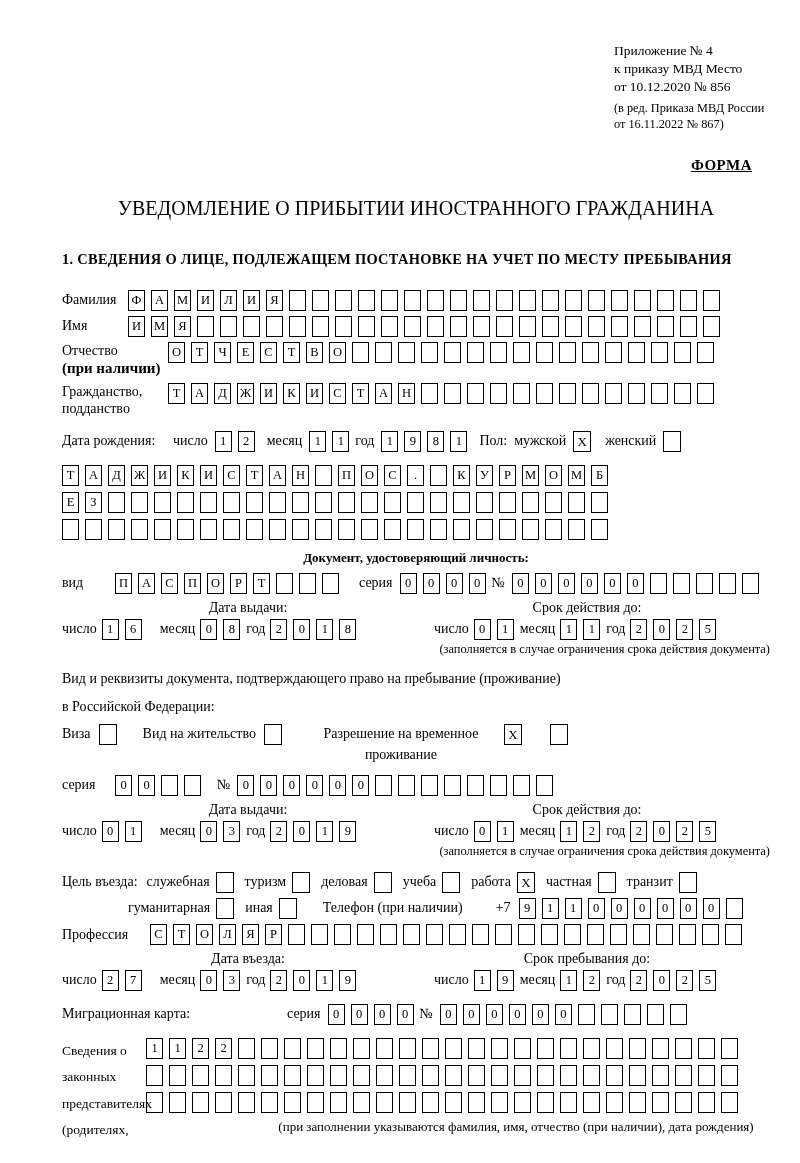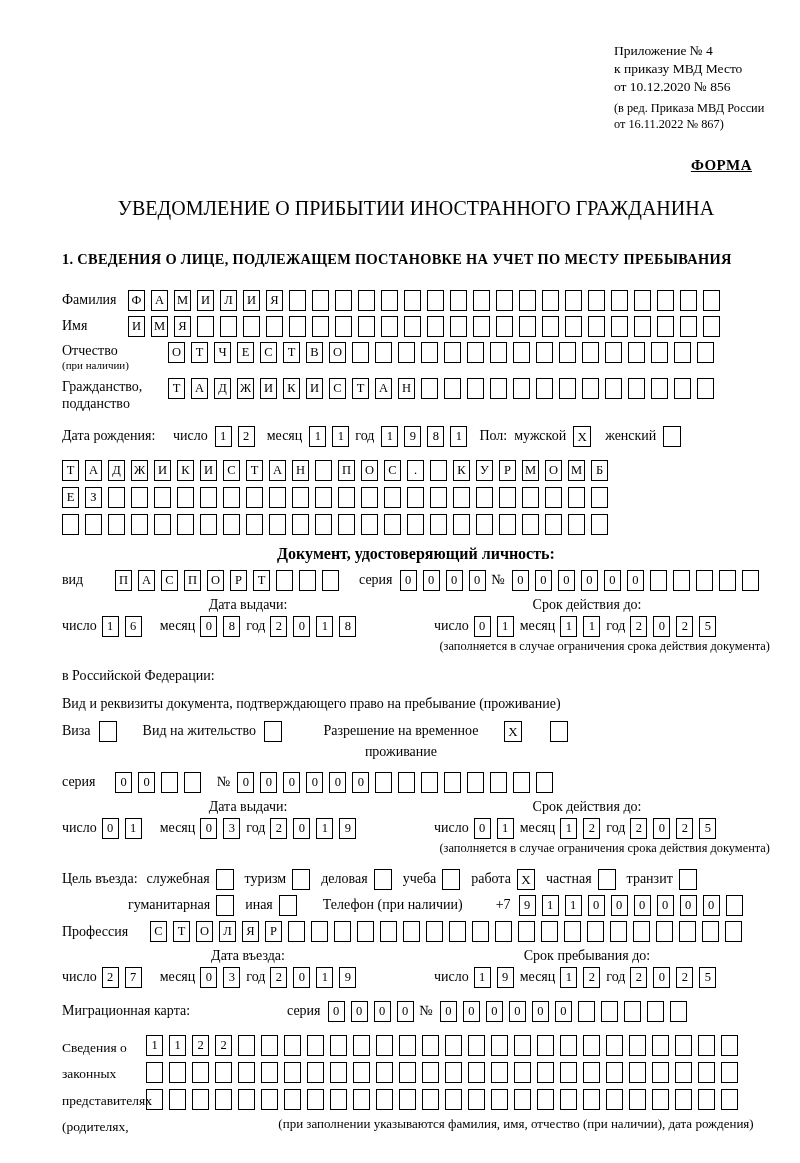--- a/index.html
+++ b/index.html
@@ -33,29 +33,29 @@
     display:flex; align-items:center; justify-content:center;
     font-size:12.5px; line-height:1;
   }
   .box {
     flex:none; display:inline-flex; width:16px; height:19px;
     border:1.5px solid #000; align-items:center; justify-content:center;
     font-size:13px; line-height:1; vertical-align:middle;
   }
   .t { flex:none; margin-right:7px; }
   .ml10 { margin-left:10px; } .ml14 { margin-left:14px; } .ml6 { margin-left:6px; }
-  .sub { font-size:11px; }
+  .sub { font-size:15px;font-weight:bold; }
   
   .twocol { display:flex; align-items:flex-start; margin-bottom:4px; }
   .col-labels { flex:none; line-height:1.9; font-size:13.8px; }
   .col-rows .cells { margin-bottom:6px; }
   .bp-labels { width:118px; }
   .gd-labels { width:84px; font-size:13.5px; line-height:1.95; }
   
-  .doc-head { text-align:center; font-weight:bold; font-size:16px; margin:4px 0 7px 0; }
+  .doc-head { text-align:center; font-weight:bold; font-size:13px; margin:4px 0 7px 0; }
   
   .date-pair { display:flex; margin-top:6px; margin-bottom:2px; }
   .dp-left { width:372px; flex:none; }
   .dp-right { width:306px; flex:none; }
   .dp-head { text-align:center; margin-bottom:3px; }
   .dp-row { display:flex; align-items:center; }
   .dp-row .t { margin-right:5px; margin-left:0; }
   .dp-row .gap { width:12px; flex:none; }
   .dp-note { text-align:right; font-size:12.4px; margin:1px 0 6px 0; padding-right:0px; }
   
@@ -420,22 +420,22 @@
               <span class="cell">0</span>
               <span class="cell">2</span>
               <span class="cell">5</span>
             </span>
         </div>
       </div>
     </div>
     <div class="dp-note">(заполняется в случае ограничения срока действия документа)</div>
 
     <div class="intro">
+      <div>Вид и реквизиты документа, подтверждающего право на пребывание (проживание)</div>
       <div>в Российской Федерации:</div>
-      <div>Вид и реквизиты документа, подтверждающего право на пребывание (проживание)</div>
     </div>
 
     <div class="permits">
       <div class="permit">
         <span class="plbl">Виза</span>
         <span class="box"></span>
       </div>
       <div class="permit" style="margin-left:26px;">
         <span class="plbl">Вид на жительство</span>
         <span class="box"></span>

